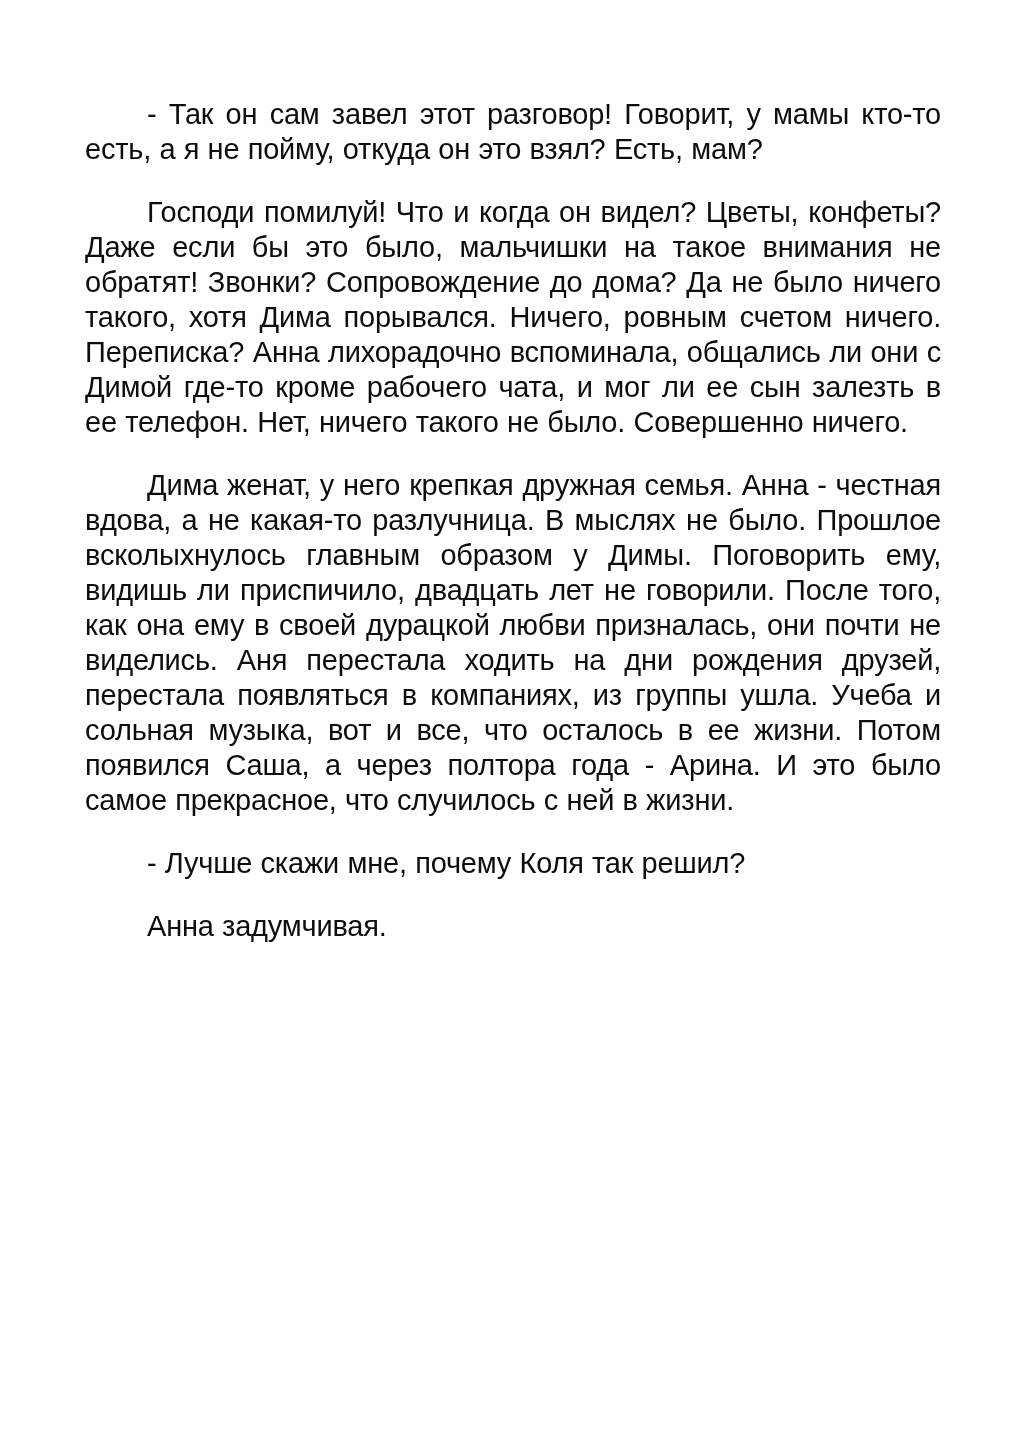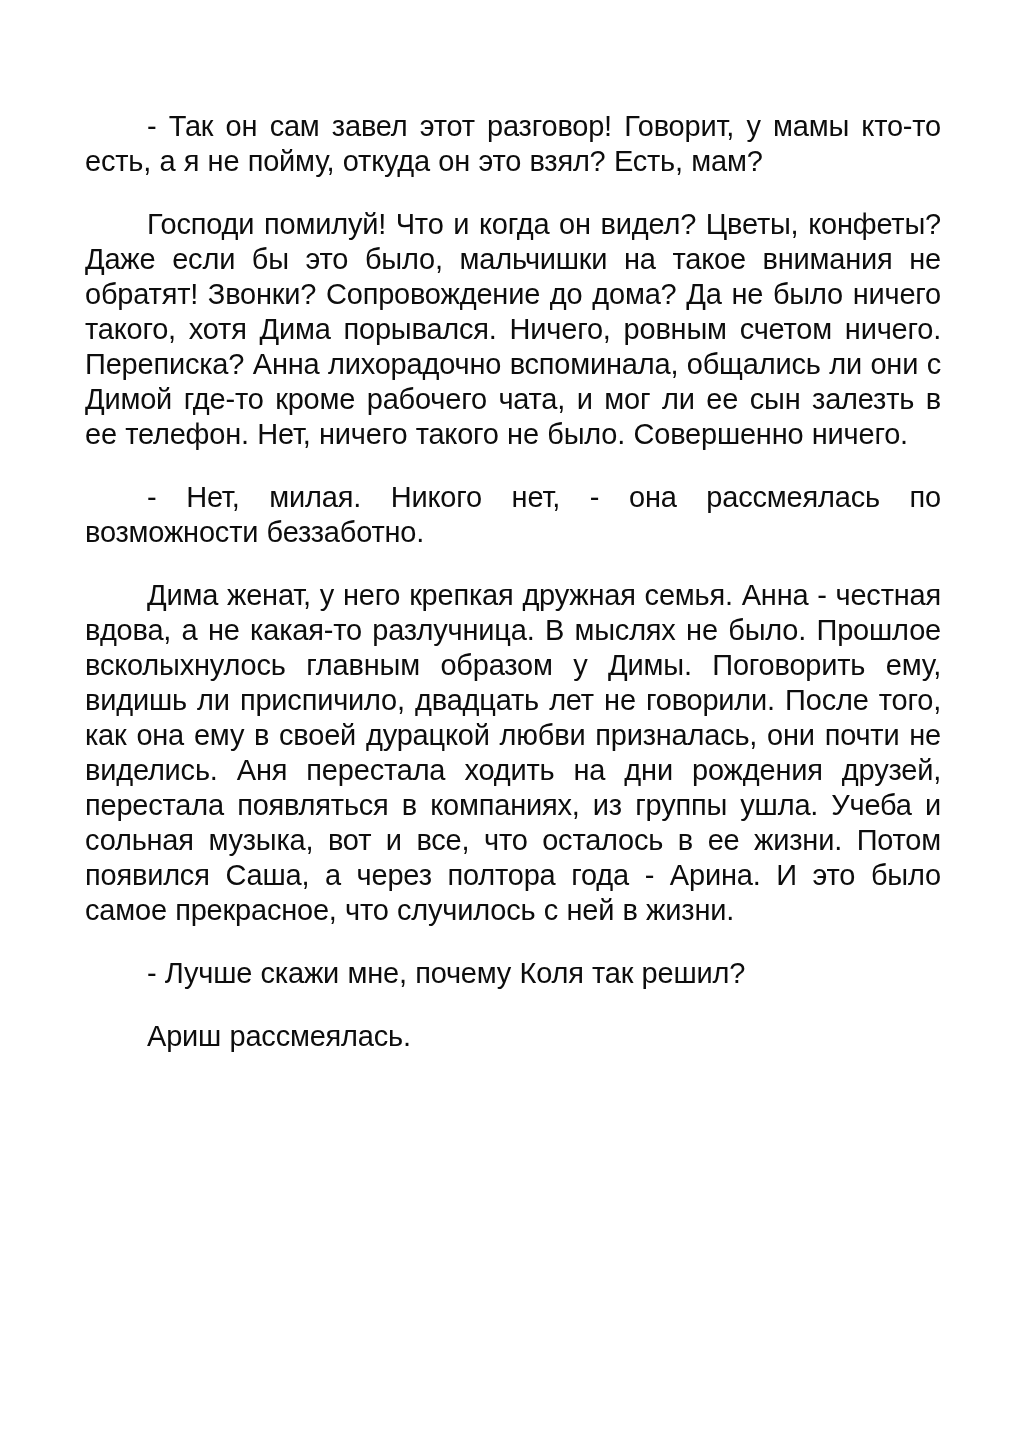--- a/index.html
+++ b/index.html
@@ -7,21 +7,20 @@
     padding: 0;
     background: #ffffff;
   }
   .page {
     position: relative;
     width: 1029px;
     height: 1284px;
     background: #ffffff;
     overflow: hidden;
     font-family: "Liberation Sans", sans-serif;
-    margin-top: 12px;
   }
   .text-block {
     position: absolute;
     left: 85px;
     top: 97px;
     width: 856px;
   }
   .text-block p {
     margin: 0 0 28px 0;
     padding: 0;
@@ -47,19 +46,18 @@
     color: #0d0d0d;
   }
 </style>
 </head>
 <body>
 
 <div class="page">
   <div class="text-block">
     <p>- Так он сам завел этот разговор! Говорит, у мамы кто-то есть, а я не пойму, откуда он это взял? Есть, мам?</p>
     <p>Господи помилуй! Что и когда он видел? Цветы, конфеты? Даже если бы это было, мальчишки на такое внимания не обратят! Звонки? Сопровождение до дома? Да не было ничего такого, хотя Дима порывался. Ничего, ровным счетом ничего. Переписка? Анна лихорадочно вспоминала, общались ли они с Димой где-то кроме рабочего чата, и мог ли ее сын залезть в ее телефон. Нет, ничего такого не было. Совершенно ничего.</p>
-    <p>- Нет, милая. Никого нет, - она рассмеялась по возможности беззаботно.</p>
     <p>Дима женат, у него крепкая дружная семья. Анна - честная вдова, а не какая-то разлучница. В мыслях не было. Прошлое всколыхнулось главным образом у Димы. Поговорить ему, видишь ли приспичило, двадцать лет не говорили. После того, как она ему в своей дурацкой любви призналась, они почти не виделись. Аня перестала ходить на дни рождения друзей, перестала появляться в компаниях, из группы ушла. Учеба и сольная музыка, вот и все, что осталось в ее жизни. Потом появился Саша, а через полтора года - Арина. И это было самое прекрасное, что случилось с ней в жизни.</p>
     <p>- Лучше скажи мне, почему Коля так решил?</p>
-    <p>Ариш рассмеялась.</p>
+    <p>Анна задумчивая.</p>
   </div>
   <div class="page-number">61</div>
 </div>
 
 </body></html>

